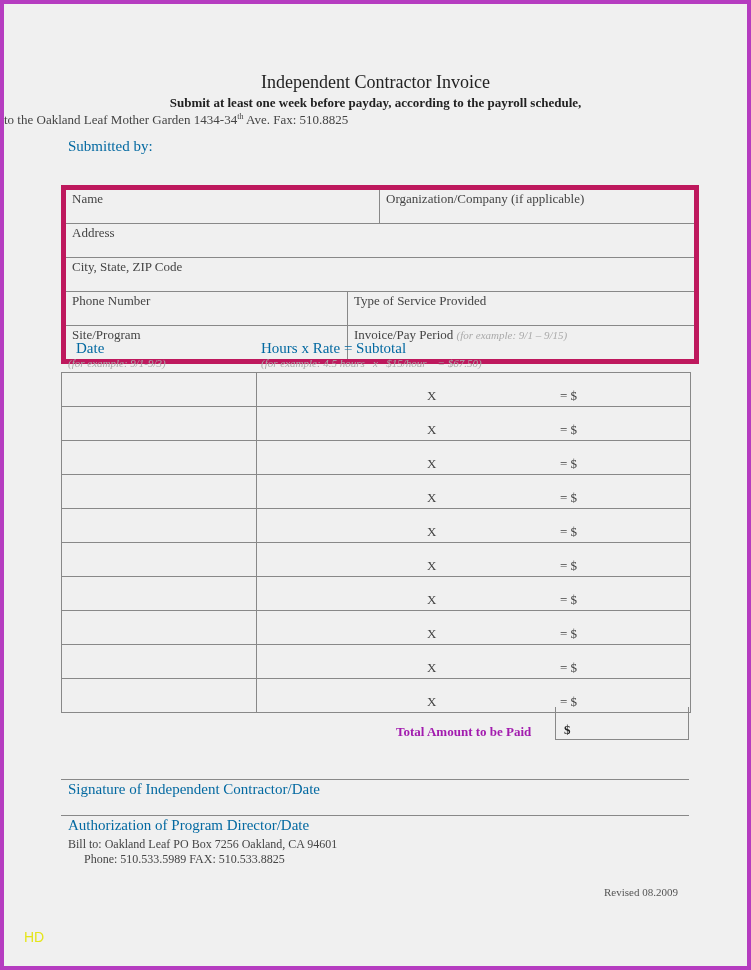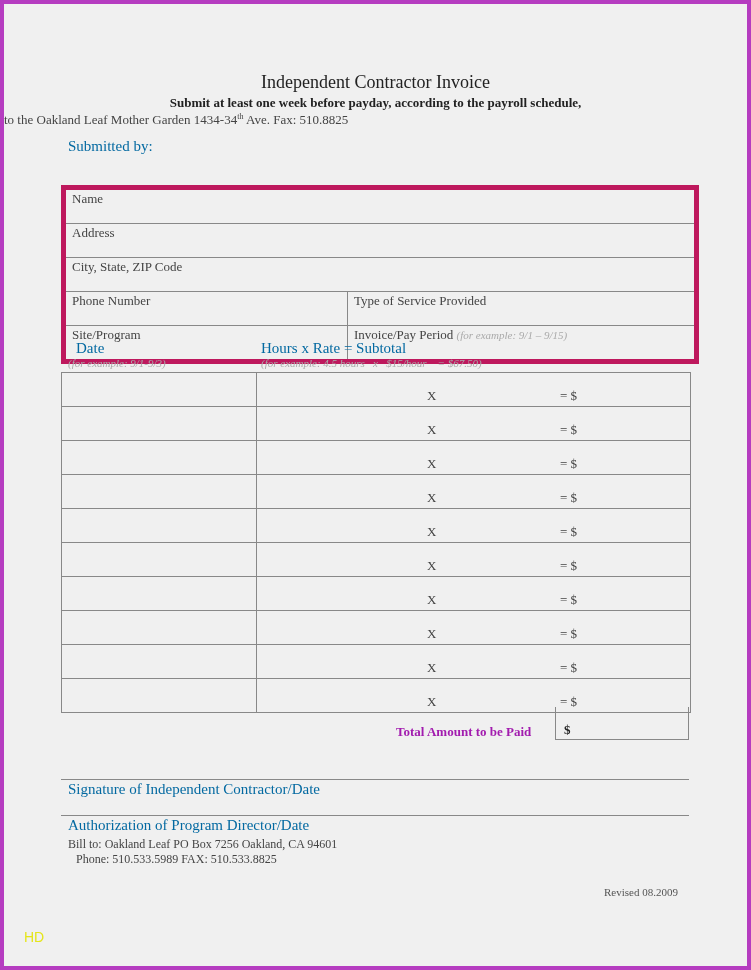--- a/index.html
+++ b/index.html
@@ -36,20 +36,21 @@
 <div class="page">
   <div class="abs sub1">Submit at least one week before payday, according to the payroll schedule,</div>
   <div class="abs title">Independent Contractor Invoice</div>
   <div class="abs sub2"><span>to the Oakland Leaf Mother Garden 1434-34</span><sup>th</sup><span> Ave. Fax: 510.8825</span></div>
 
   <div class="abs lbl" style="left:64px;top:134px;">Submitted by:</div>
 
   <div class="grid">
     <div class="row">
       <div class="cell" style="width:313px"><span>Name</span></div>
+      <div class="cell" style="flex:1"><span>Organization/Company (if applicable)</span></div>
     </div>
     <div class="row">
       <div class="cell" style="flex:1"><span>Address</span></div>
     </div>
     <div class="row">
       <div class="cell" style="flex:1"><span>City, State, ZIP Code</span></div>
     </div>
     <div class="row">
       <div class="cell" style="width:281px"><span>Phone Number</span></div>
       <div class="cell" style="flex:1"><span>Type of Service Provided</span></div>
@@ -139,17 +140,17 @@
   </div>
 
   <div class="abs total-lbl">Total Amount to be Paid</div>
   <div class="abs total-box">$</div>
 
   <div class="abs line" style="top:775px;"></div>
   <div class="abs lbl" style="left:64px;top:777px;">Signature of Independent Contractor/Date</div>
   <div class="abs line" style="top:811px;"></div>
   <div class="abs lbl" style="left:64px;top:813px;">Authorization of Program Director/Date</div>
   <div class="abs" style="left:64px;top:833px;font-size:12px;color:#444;">Bill to: Oakland Leaf PO Box 7256 Oakland, CA 94601</div>
-  <div class="abs" style="left:72px;top:848px;font-size:12px;color:#444;">Phone: 510.533.5989 FAX: 510.533.8825</div>
+  <div class="abs" style="left:80px;top:848px;font-size:12px;color:#444;">Phone: 510.533.5989 FAX: 510.533.8825</div>
   <div class="abs" style="left:600px;top:882px;font-size:11px;color:#555;">Revised 08.2009</div>
 
   <div class="abs hd">HD</div>
 </div>
 
 </body></html>

